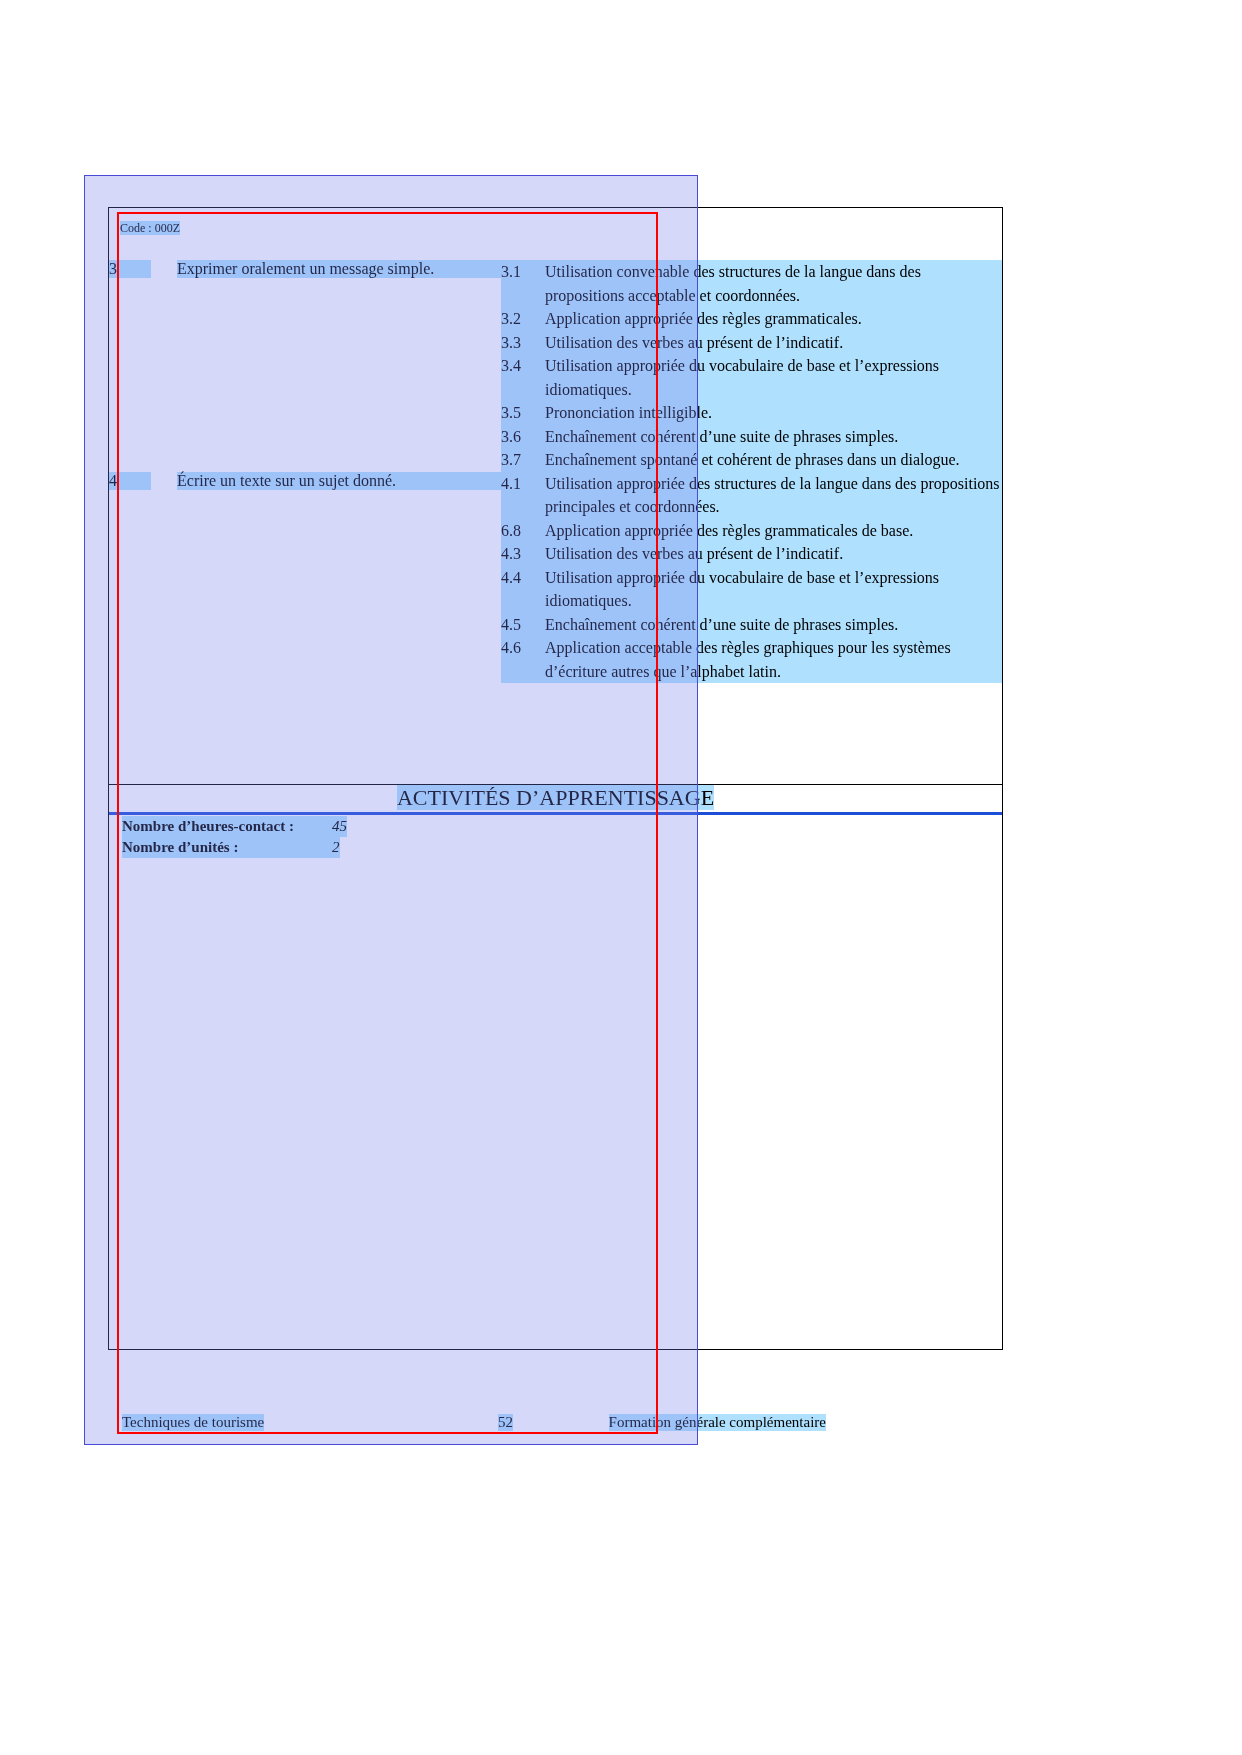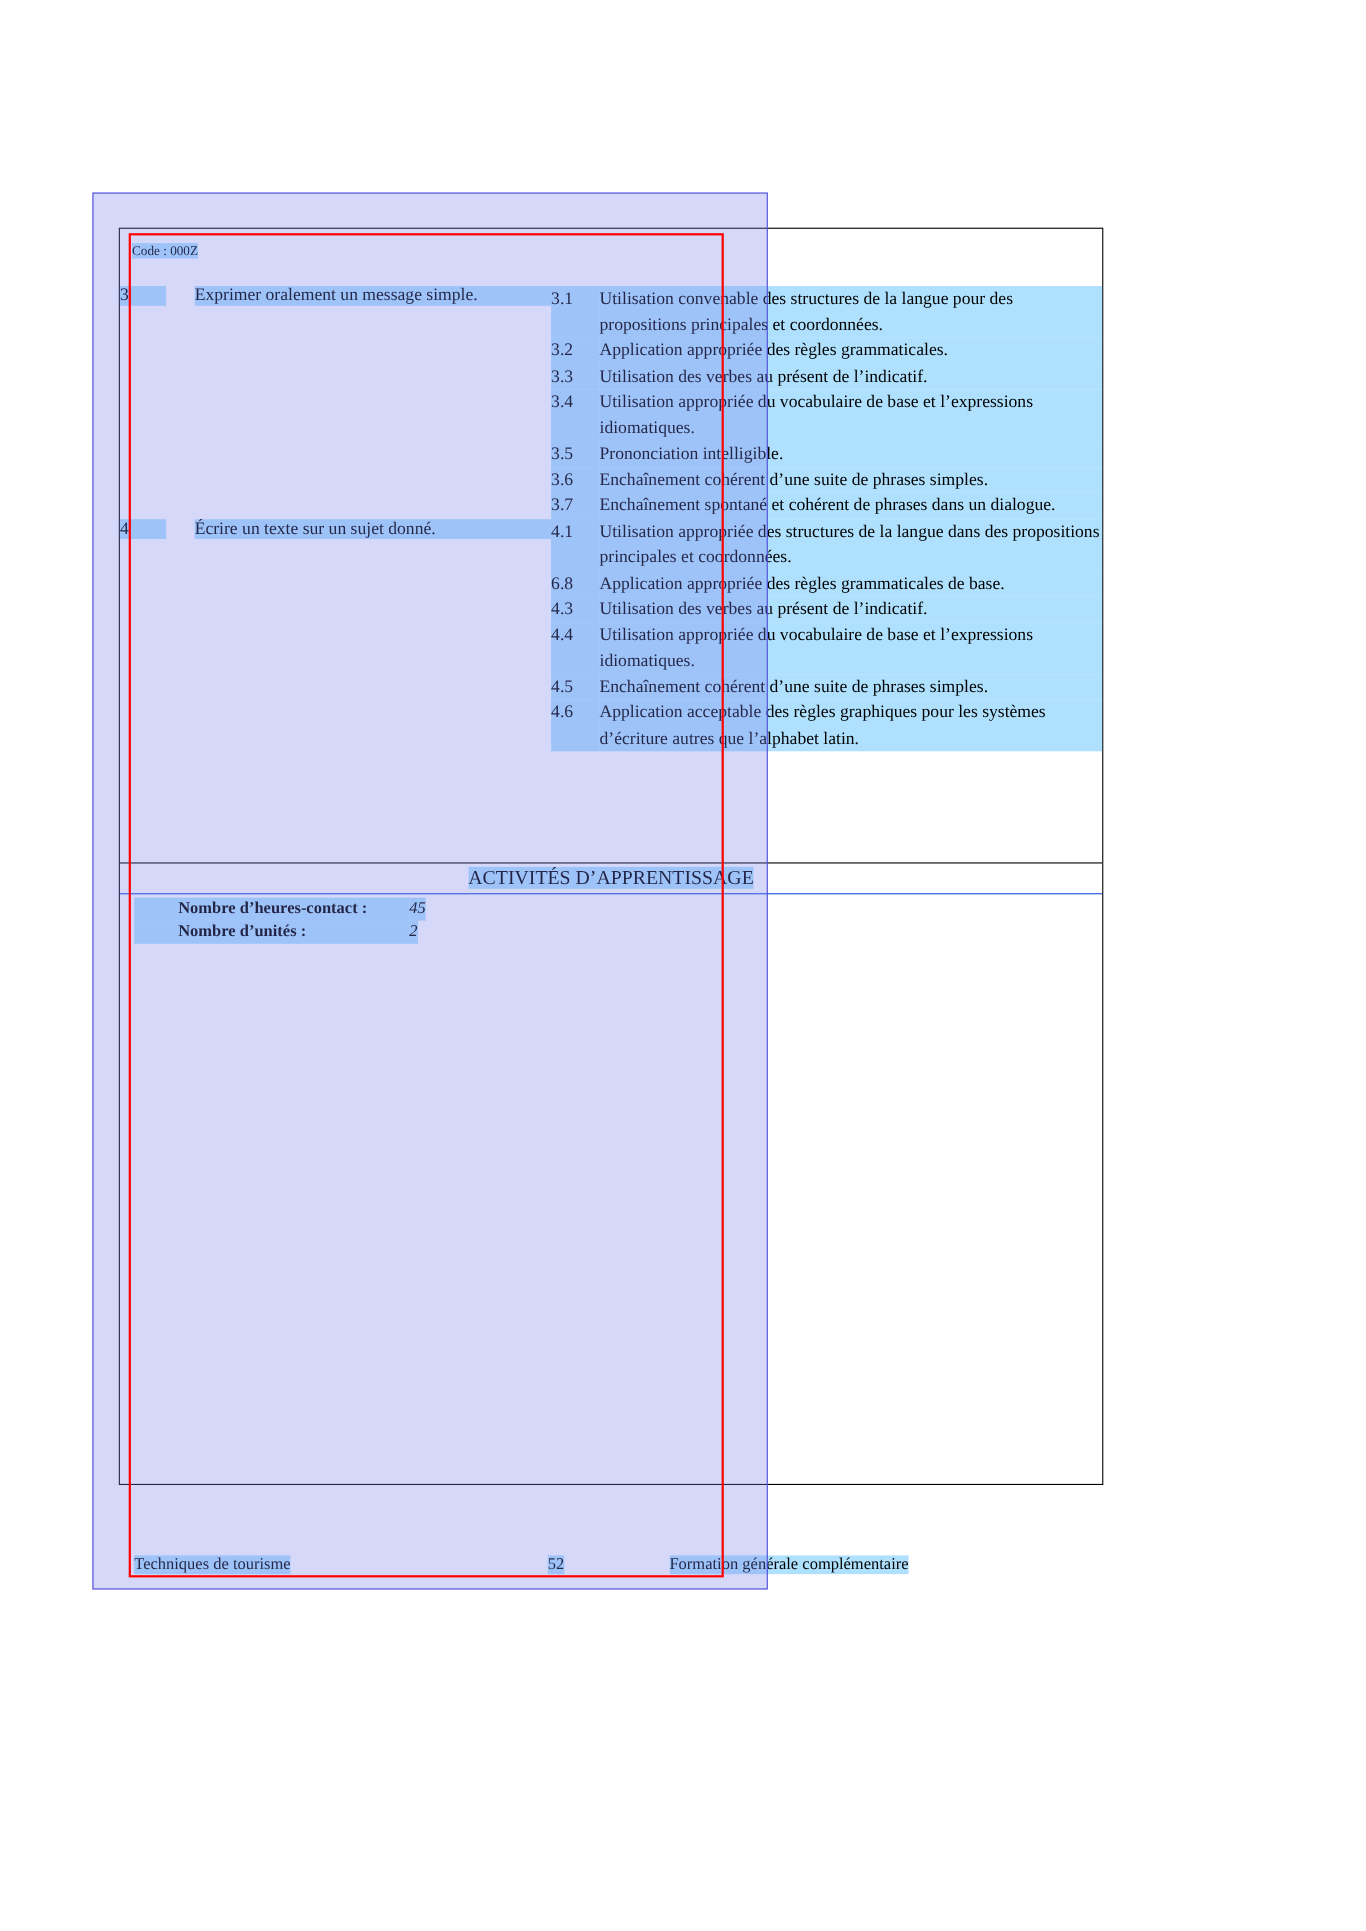--- a/index.html
+++ b/index.html
@@ -126,44 +126,43 @@
     flex: 1 1 auto;
   }
 
   #activities-band {
     position: absolute;
     left: 109px;
     top: 784px;
     width: 893px;
     height: 27px;
     border-top: 1px solid #000;
-    border-bottom: 1px solid #1d4ed8;
+    border-bottom: 3px solid #1d4ed8;
     text-align: center;
-    font-size: 18px;
+    font-size: 22px;
     line-height: 26px;
     z-index: 4;
   }
 
   #hours-block {
     position: absolute;
     left: 122px;
     top: 816px;
     z-index: 4;
     font-size: 15px;
     line-height: 21px;
   }
   .hours-row {
     display: flex;
     white-space: nowrap;
   }
   .hours-label {
     font-weight: bold;
     width: 210px;
     flex: 0 0 210px;
-    padding-left: 40px;
   }
   .hours-value {
     flex: 0 0 auto;
     font-style: italic;
   }
 
   #footer {
     position: absolute;
     left: 122px;
     top: 1414px;
@@ -192,21 +191,21 @@
     <tr class="obj-row">
       <td class="col-left">
         <div class="obj-line">
           <span class="obj-num hl">3</span>
           <span class="obj-text hl">Exprimer oralement un message simple.</span>
         </div>
       </td>
       <td class="col-right">
         <div class="crit-line">
           <span class="crit-num hl">3.1</span>
-          <span class="crit-text hl">Utilisation convenable des structures de la langue pour des propositions principales et coordonnées.</span>
+          <span class="crit-text hl">Utilisation convenable des structures de la langue dans des propositions acceptable et coordonnées.</span>
         </div>
         <div class="crit-line">
           <span class="crit-num hl">3.2</span>
           <span class="crit-text hl">Application appropriée des règles grammaticales.</span>
         </div>
         <div class="crit-line">
           <span class="crit-num hl">3.3</span>
           <span class="crit-text hl">Utilisation des verbes au présent de l’indicatif.</span>
         </div>
         <div class="crit-line">

